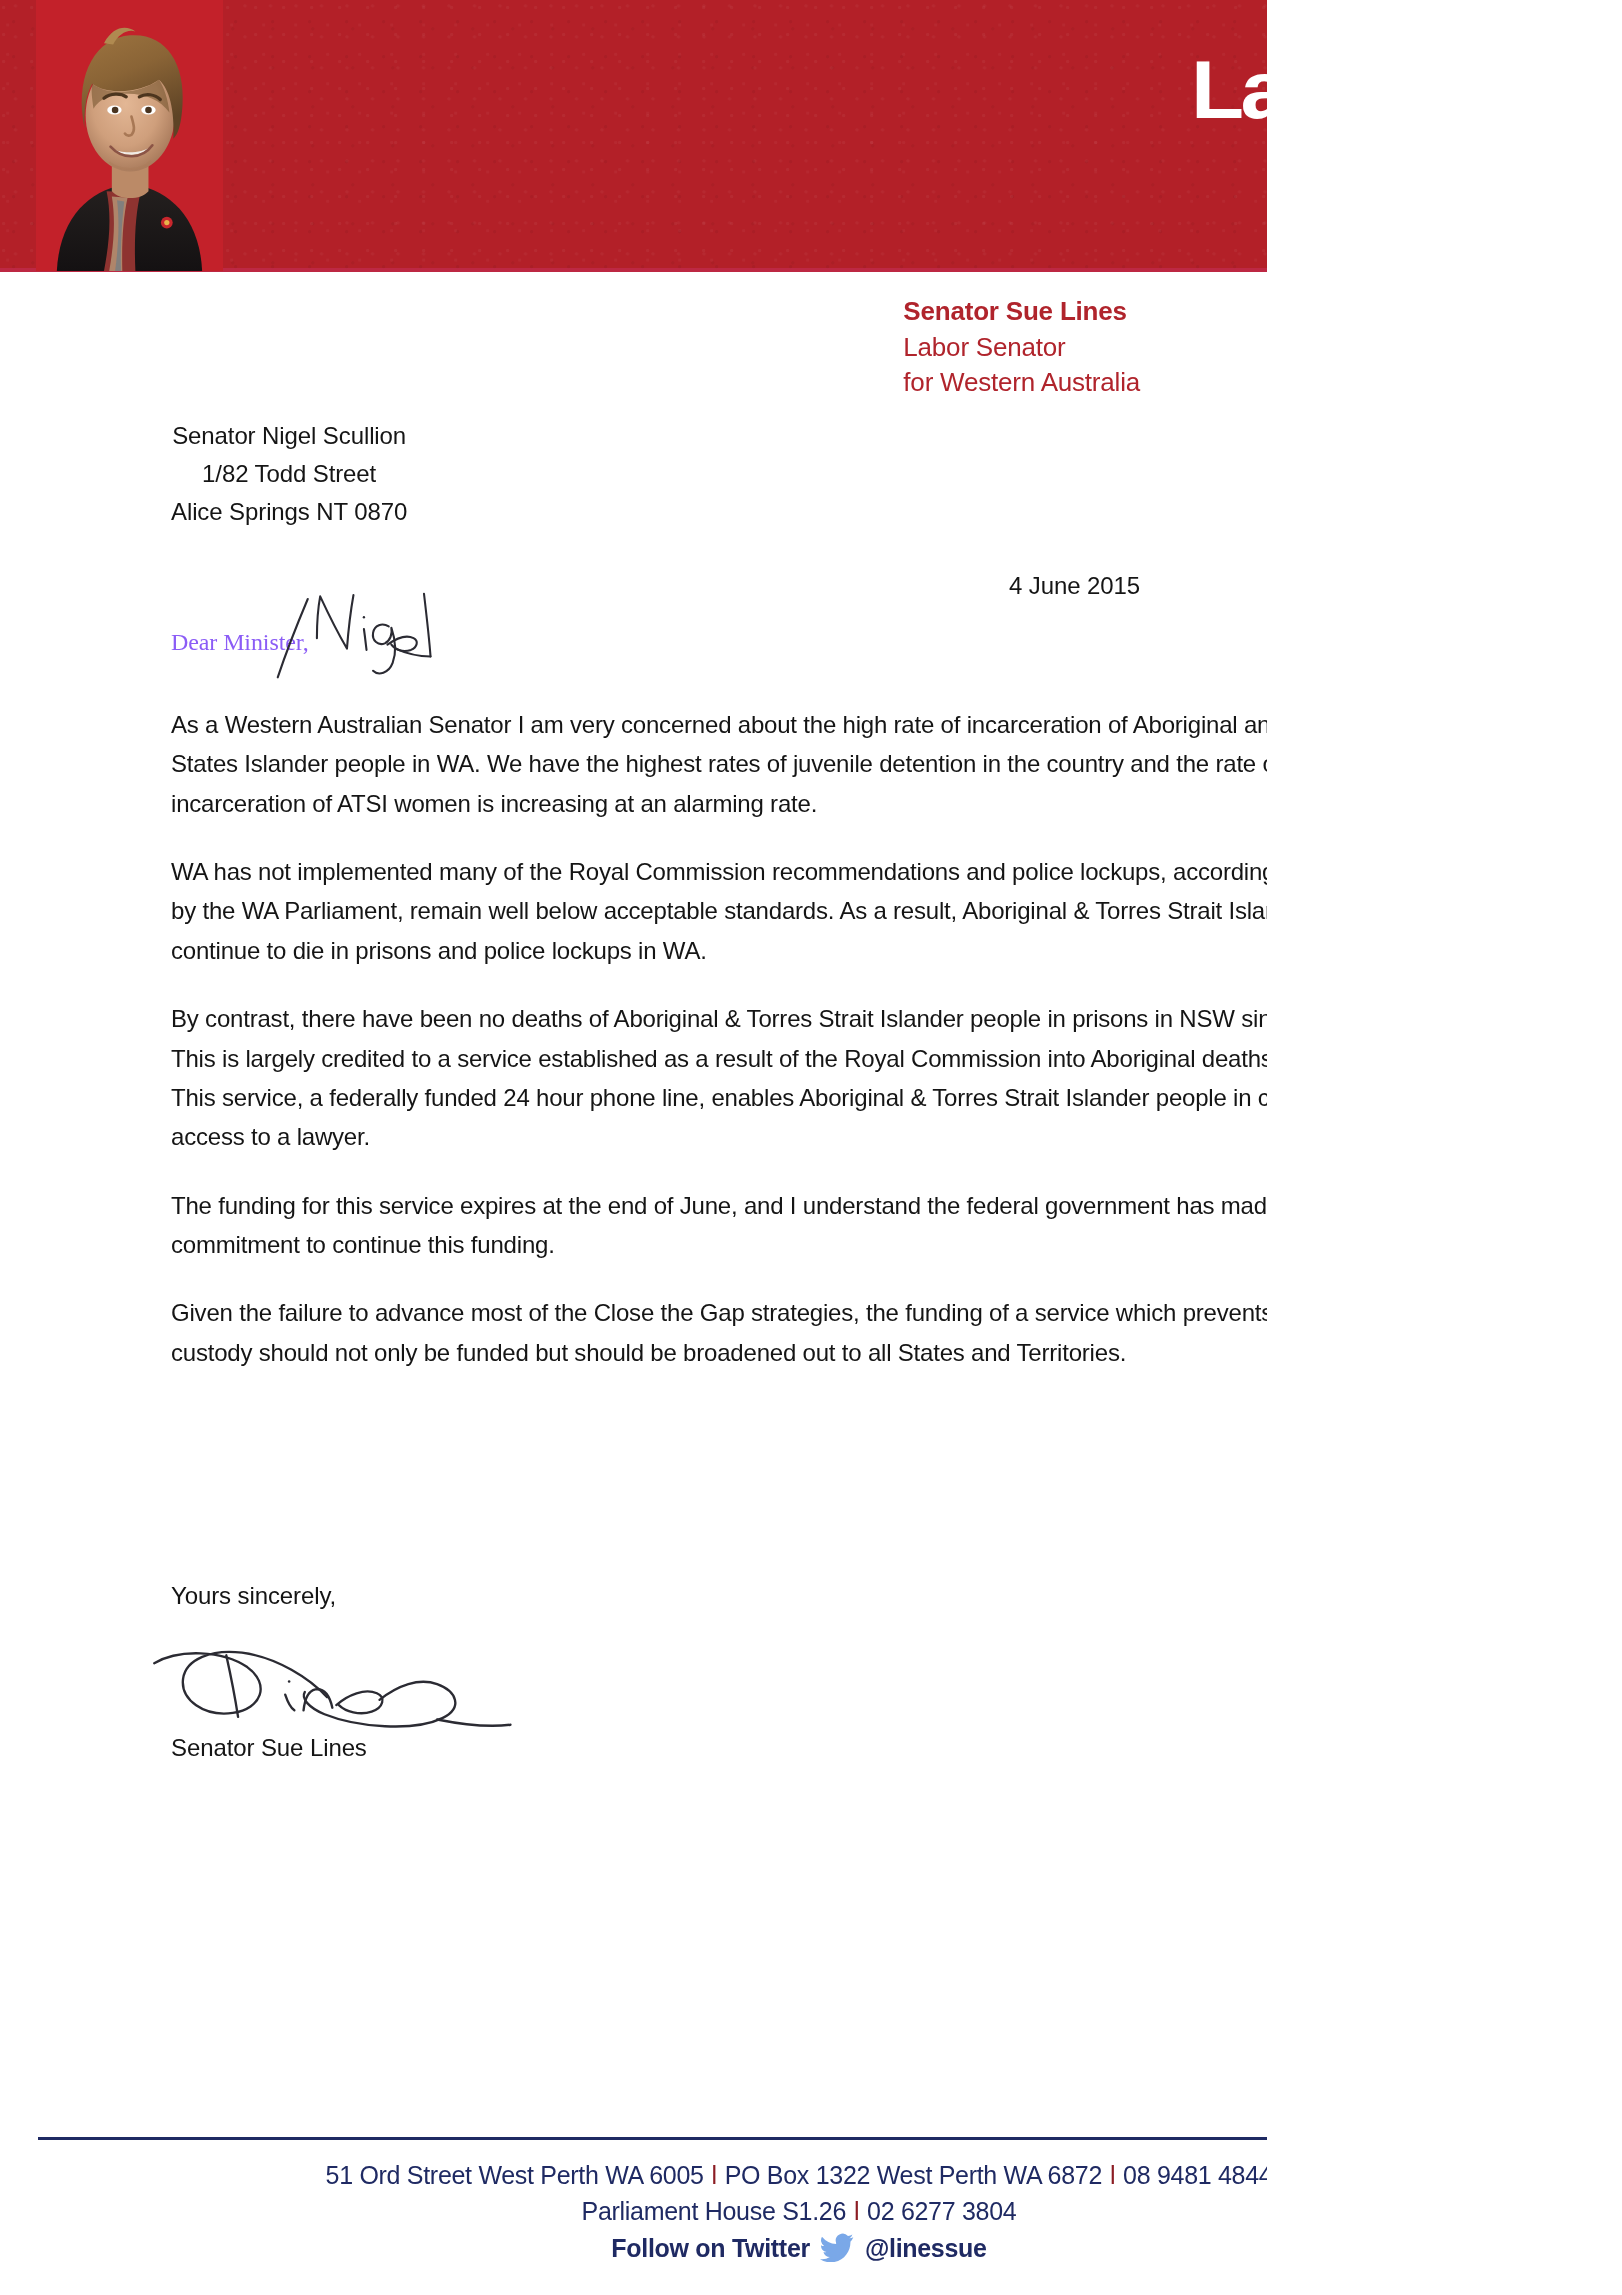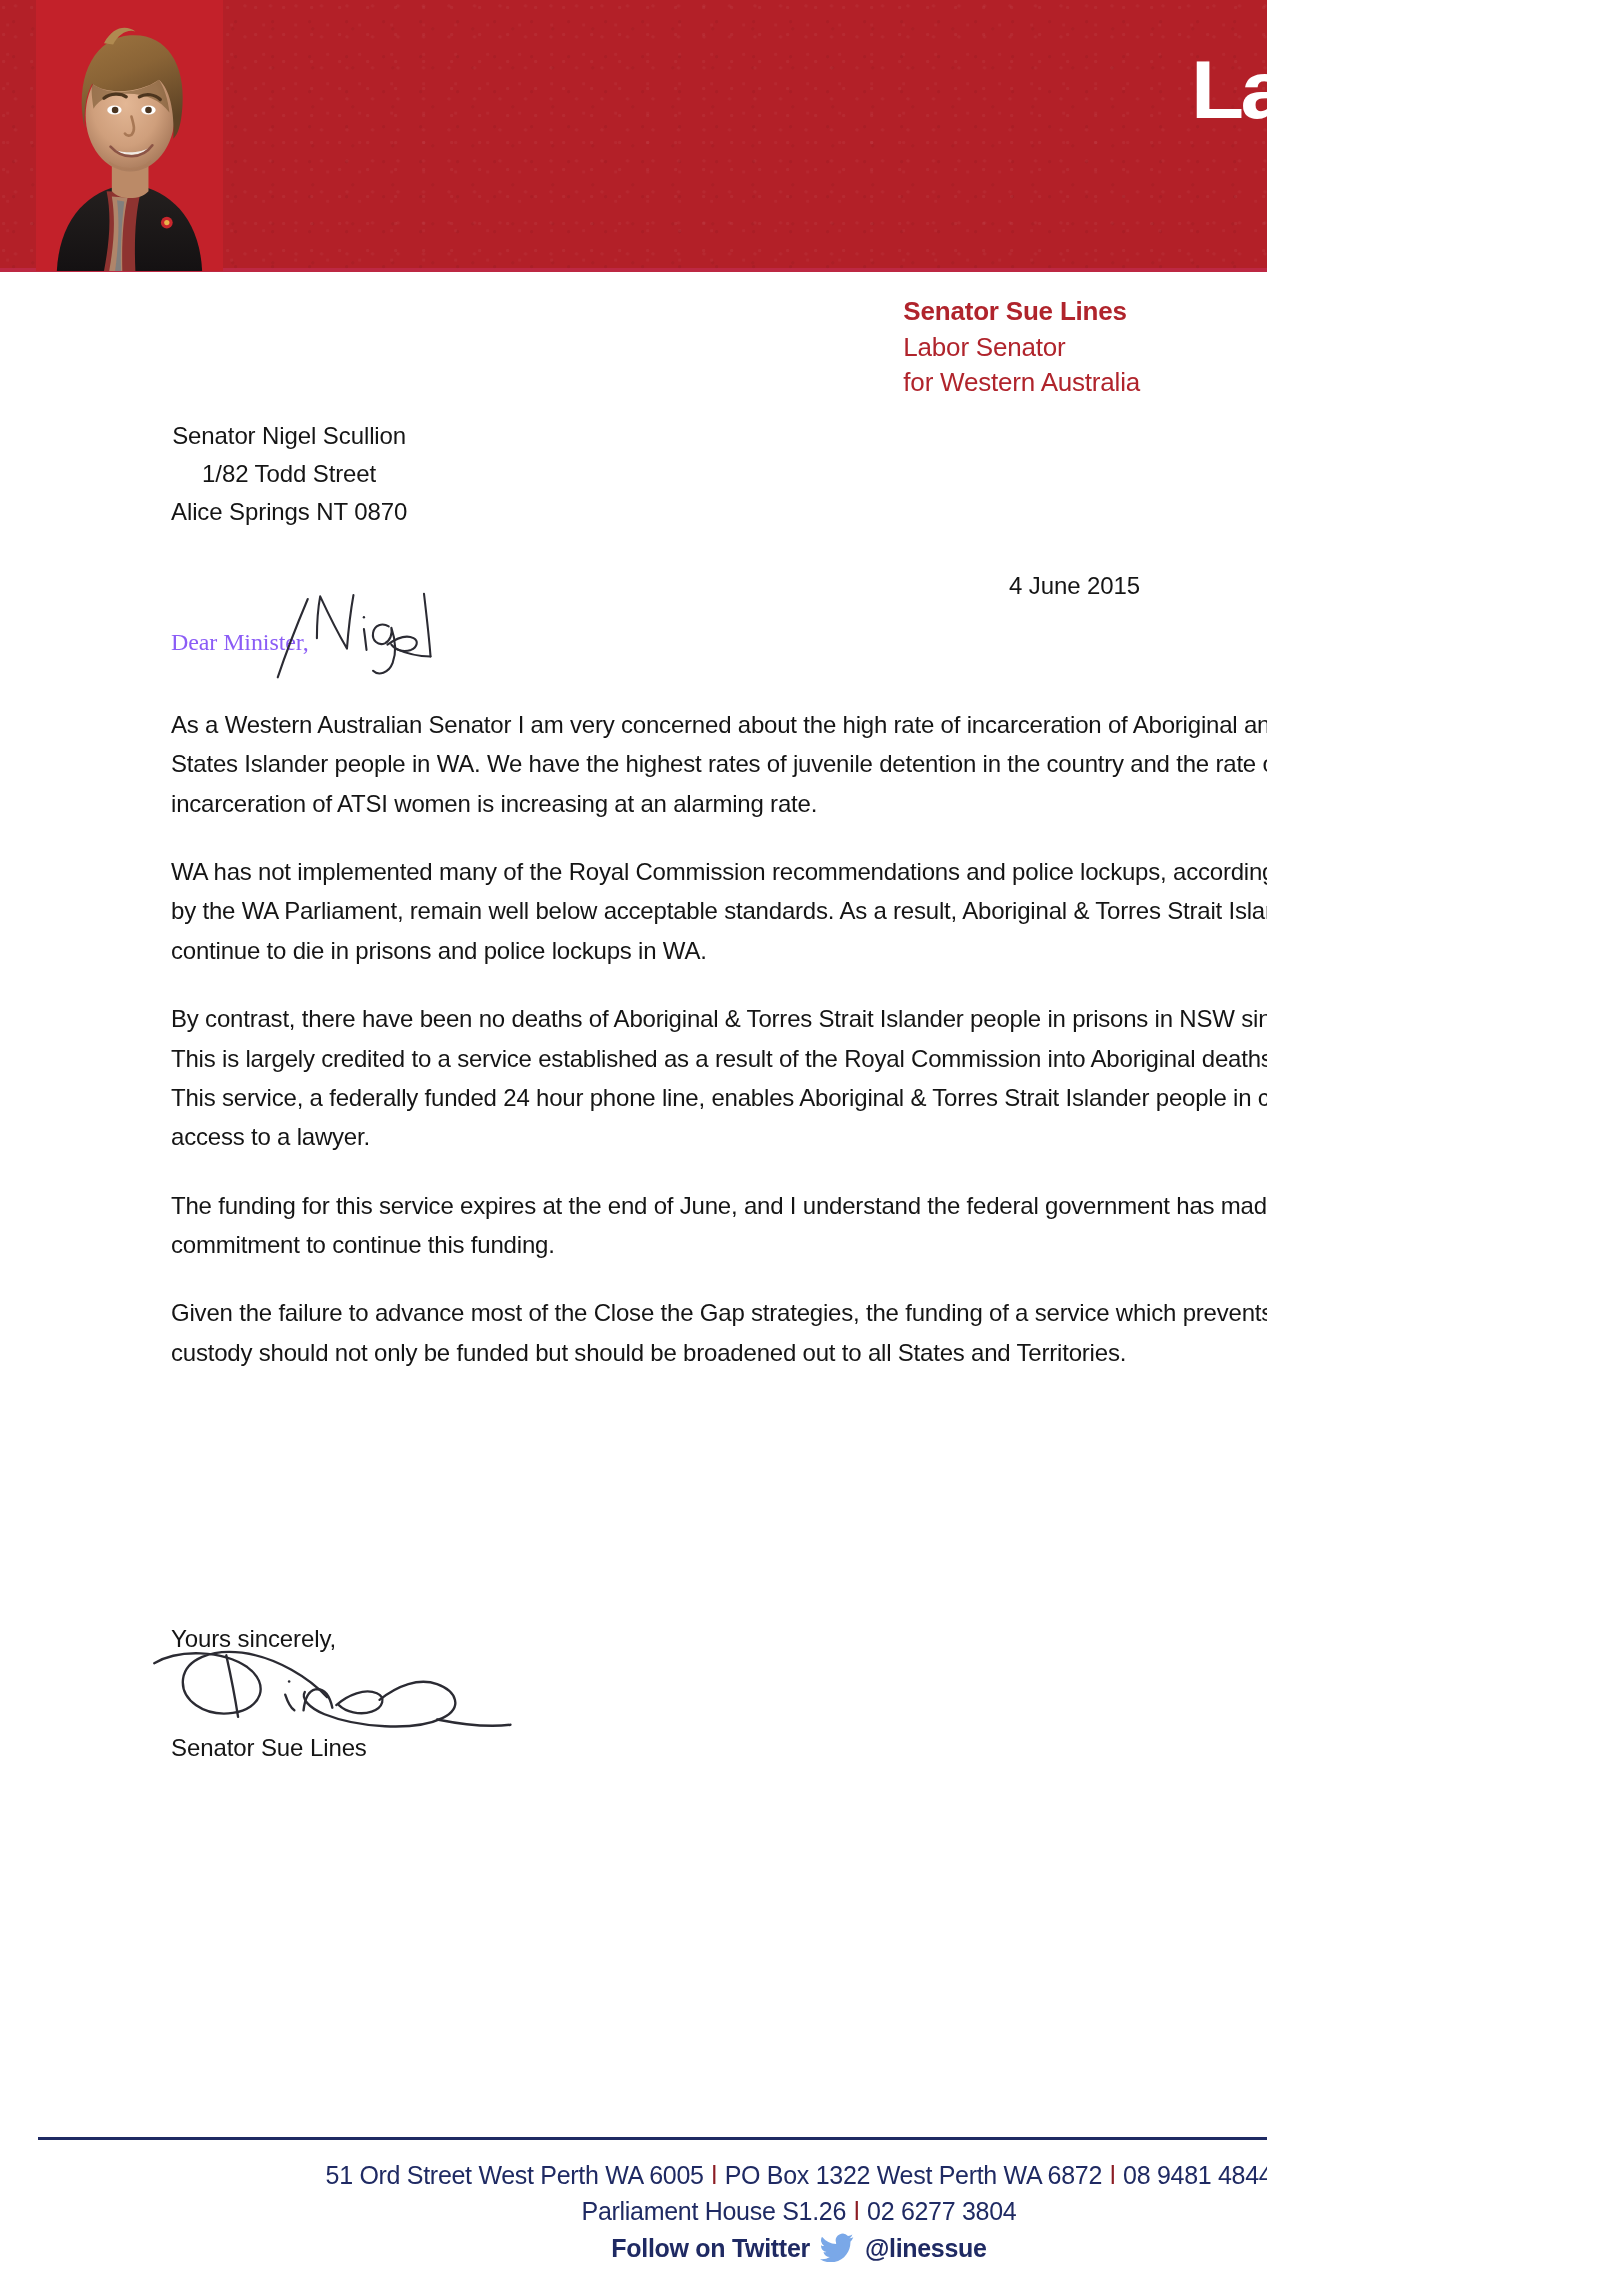--- a/index.html
+++ b/index.html
@@ -177,21 +177,20 @@
 
   
   .signoff-label {
     position: absolute;
     left: 171px;
     top: 1582px;
     font-family: "Liberation Sans", sans-serif;
     font-size: 24px;
     color: #151515;
     letter-spacing: -0.1px;
-    margin-top: 43px;
   }
   .signature-mark {
     position: absolute;
     left: 149px;
     top: 1616px;
     width: 406px;
     height: 131px;
     pointer-events: none;
   }
   .signature-mark svg { display: block; width: 100%; height: 100%; }

